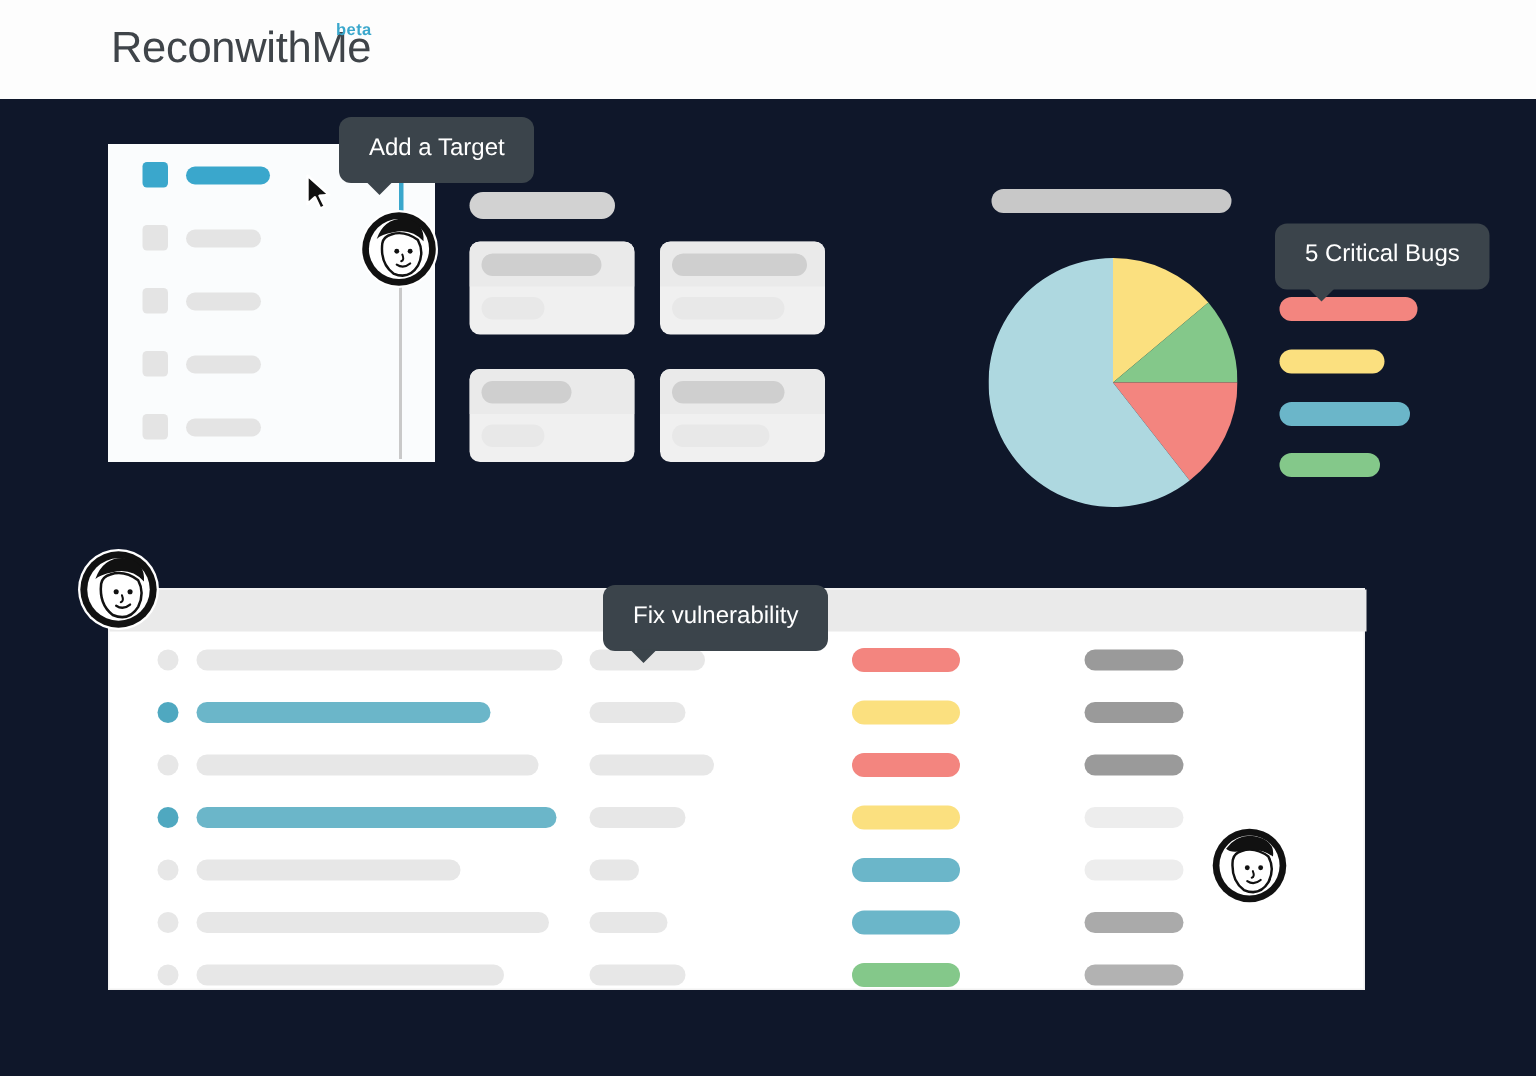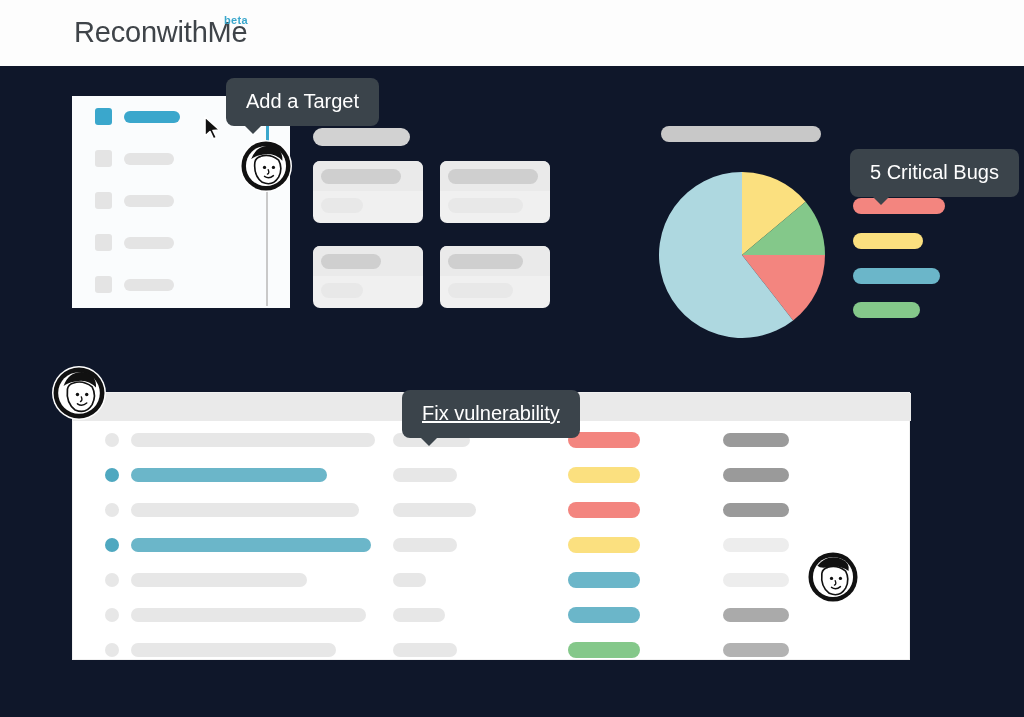--- a/index.html
+++ b/index.html
@@ -59,21 +59,21 @@
   .card .p-light { position: absolute; left: 8px; top: 37px; height: 15px; border-radius: 8px; background: #e8e8e8; }
 
   
   .pie-title { position: absolute; height: 16px; border-radius: 8px; background: #c8c8c8; }
   .pie-wrap { position: absolute; left: 659px; top: 172px; width: 166px; height: 166px; }
   .legend-bar { position: absolute; height: 16px; border-radius: 8px; }
 
   
   .tip {
     position: absolute; background: #3b444b; color: #fff; border-radius: 8px;
-    font-size: 20px; line-height: 1; padding: 13px 20px 15px; white-space: nowrap;
+    font-size: 16px; line-height: 1; padding: 13px 20px 15px; white-space: nowrap;
   }
   .tip::after {
     content: ""; position: absolute; bottom: -8px; width: 0; height: 0;
     border-left: 9px solid transparent; border-right: 9px solid transparent;
     border-top: 9px solid #3b444b;
   }
 
   
   .table-panel {
     position: absolute; left: 72px; top: 392px; width: 838px; height: 268px;
@@ -234,16 +234,16 @@
           <circle cx="33" cy="37" r="2.2" fill="#111"></circle>
           <circle cx="45" cy="37" r="2.2" fill="#111"></circle>
           <path d="M38 40 q2 5 -1 6" stroke="#111" stroke-width="1.8" fill="none" stroke-linecap="round"></path>
           <path d="M33 49 q6 4 12 -1" stroke="#111" stroke-width="2" fill="none" stroke-linecap="round"></path>
         </svg></div>
     </div>
 
   <div id="tooltips" data-name="tooltip-group">
       <div class="tip" data-name="tooltip-add-target" style="left: 226px; top: 78px;">Add a Target</div>
       <div class="tip" data-name="tooltip-critical-bugs" style="left: 850px; top: 149px;">5 Critical Bugs</div>
-      <div class="tip" data-name="tooltip-fix-vulnerability" style="left: 402px; top: 390px; text-decoration: underline;">Fix vulnerability</div>
+      <div class="tip" data-name="tooltip-fix-vulnerability" style="left: 402px; top: 390px;">Fix vulnerability</div>
     </div>
 
 </div>
 
 </body></html>

